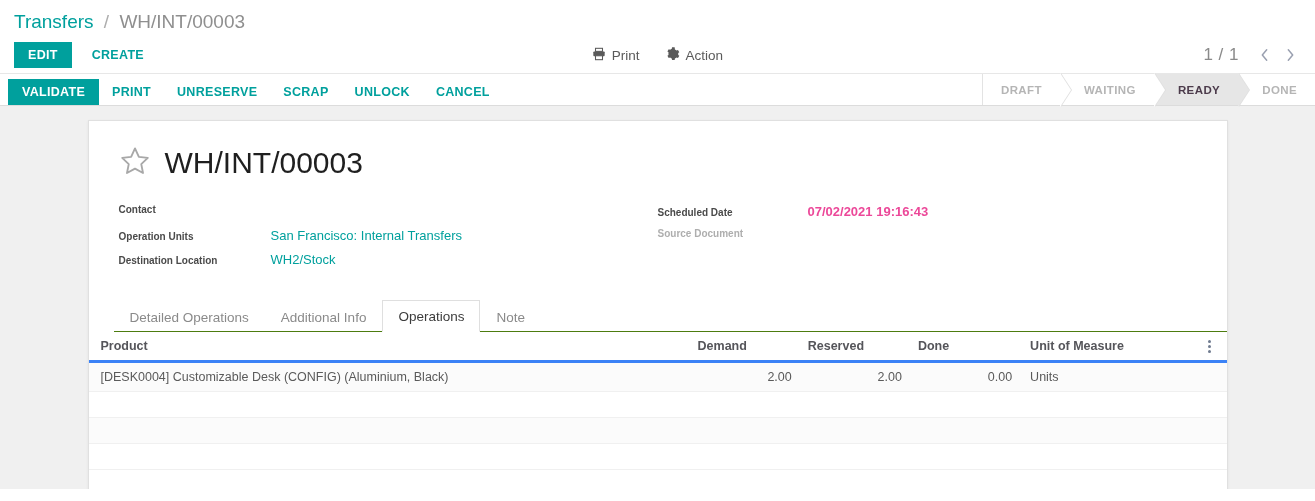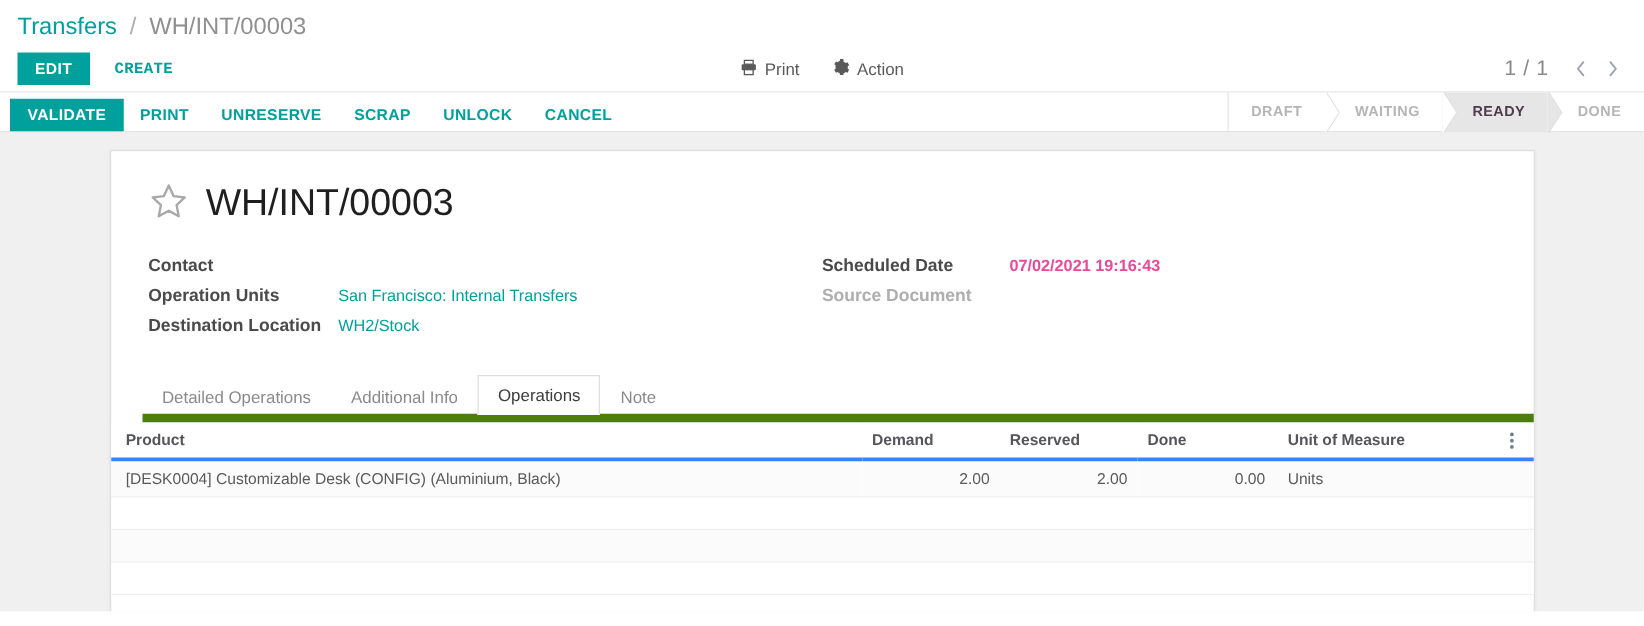--- a/index.html
+++ b/index.html
@@ -59,21 +59,21 @@
   .btn-create {
     background: none;
     border: none;
     color: #00a09d;
     font-weight: bold;
     font-size: 12.5px;
     letter-spacing: .3px;
     padding: 6px 12px;
     margin-left: 8px;
     cursor: pointer;
-    font-family: Liberation Mono, monospace;
+    font-family: Liberation Sans, sans-serif;
   }
   .cp-mid {
     position: absolute;
     left: 0; right: 0;
     display: flex;
     justify-content: center;
     gap: 26px;
     pointer-events: none;
   }
   .cp-mid > * { pointer-events: auto; }
@@ -231,34 +231,34 @@
     align-items: baseline;
     min-height: 24px;
     margin-bottom: 0;
     padding: 2px 0;
   }
   .field-label {
     width: 152px;
     flex: 0 0 152px;
     font-weight: bold;
     color: #4a4a4a;
-    font-size: 14px;
+    font-size: 10px;
   }
   .field-label.muted { color: #aeaeae; }
   .field-value { font-size: 13px; color: #4c4c4c; }
   .field-value.link { color: #00a09d; cursor: pointer; }
   .field-value.warn { color: #ec4899; font-weight: bold; text-align: center; }
   .col-right .field-label { width: 150px; flex: 0 0 150px; }
 
   
   .notebook { padding: 0 0 0 25px; }
   .tabs {
     display: flex;
     align-items: flex-end;
-    border-bottom: 7px solid #4d7c0f;
+    border-bottom: 1px solid #4d7c0f;
     padding-left: 0;
     text-align: center;
   }
   .tab {
     padding: 8px 15px 7px 15px;
     font-size: 13.5px;
     color: #8a8a8a;
     border: 1px solid transparent;
     border-bottom: none;
     margin-bottom: -1px;

